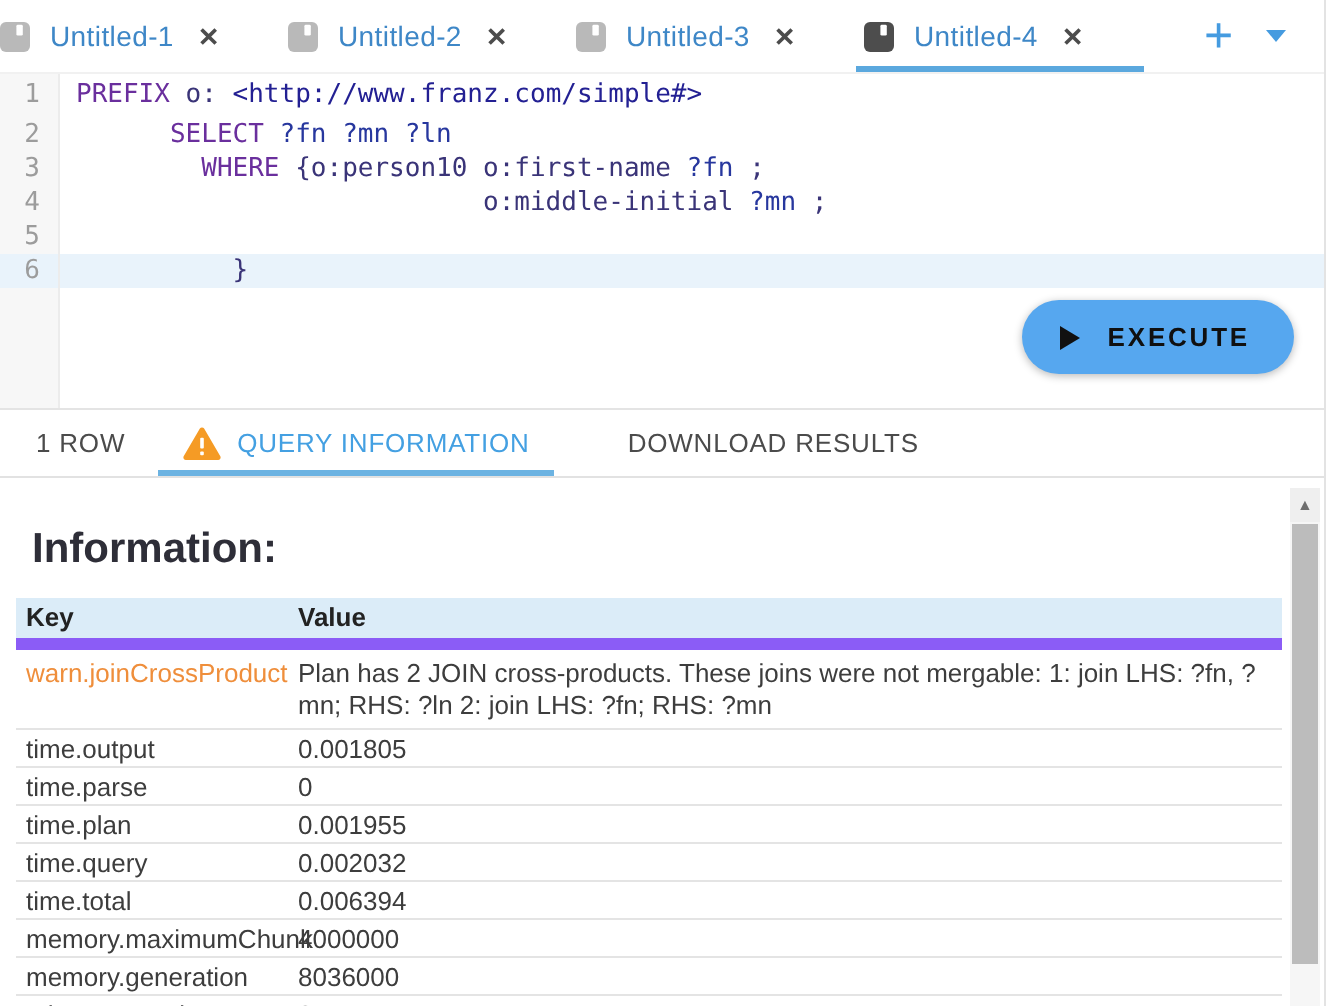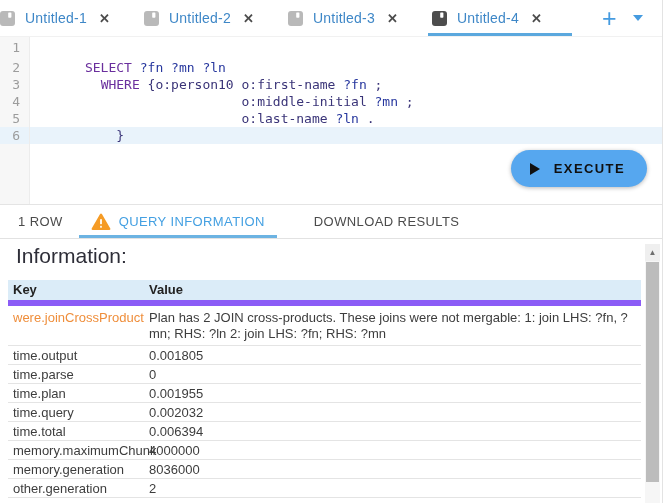--- a/index.html
+++ b/index.html
@@ -47,21 +47,21 @@
   .resultsbar { height:34px; display:flex; align-items:flex-start; padding-left:18px; border-bottom:1px solid #e2e2e2; background:#fff; }
   .rtab { display:flex; align-items:center; height:100%; margin-right:37px; position:relative;
           font-size:13px; font-weight:500; letter-spacing:.4px; color:#4b4b4b; cursor:pointer; white-space:nowrap; }
   .rtab.active { color:var(--results-active-tab,#44a0e2); margin-left:-21px; padding:0 12px; }
   .rtab.active::after { content:""; position:absolute; left:0; right:0; bottom:0; height:3px; background:#6cb3e2; }
   .rtab .warn-ic { display:none; margin-right:8px; line-height:0; }
   .rtab.has-warning .warn-ic { display:block; }
 
   
   .infopanel { position:relative; height:264px; overflow:hidden; background:#fff; }
-  .info-heading { margin:5px 0 0 16px; font-size:21px; font-weight:400; color:#2e2e38; }
+  .info-heading { margin:24px 0 0 16px; font-size:21px; font-weight:700; color:#2e2e38; }
   table.info { margin:12px 22px 0 8px; width:633px; border-collapse:collapse; table-layout:fixed; font-size:13px; }
   table.info col.c-key { width:136px; }
   table.info th { background:var(--table-header-bg,#dbecf8); color:#222; font-weight:700; text-align:left;
                   padding:3px 0 3px 5px; line-height:14px; border-bottom:6px solid #8b5cf6; }
   table.info td { padding:2px 6px 1px 5px; line-height:15px; vertical-align:top; color:#3d3d3d; border-bottom:1px solid #e4e4e4; }
   table.info tr.warn td { padding-top:4px; padding-bottom:3px; line-height:16px; }
   table.info tr.warn td.key { color:var(--warn-key-orange,#ef8e3b); }
 
   
   .scrollbar { position:absolute; top:244px; bottom:0; right:2px; width:15px; background:#f6f6f6; }
@@ -109,36 +109,36 @@
     <span class="x">✕</span>
   </div>
       </div>
     <div class="plusbtn">+</div>
     <div class="caretbtn"></div>
   </div>
 
   <div class="editor" id="editor">
     <div class="eline">
     <div class="gut">1</div>
+    <div class="code"><span class="tok-keyword">PREFIX</span><span class="tok-plain"> o: </span><span class="tok-uri">&lt;http://www.franz.com/simple#&gt;</span></div>
   </div>
       <div class="eline">
     <div class="gut">2</div>
     <div class="code"><span class="tok-plain">      </span><span class="tok-keyword">SELECT</span><span class="tok-plain"> </span><span class="tok-variable">?fn</span><span class="tok-plain"> </span><span class="tok-variable">?mn</span><span class="tok-plain"> </span><span class="tok-variable">?ln</span></div>
   </div>
       <div class="eline">
     <div class="gut">3</div>
     <div class="code"><span class="tok-plain">        </span><span class="tok-keyword">WHERE</span><span class="tok-plain"> {o:person10 o:first-name </span><span class="tok-variable">?fn</span><span class="tok-plain"> ;</span></div>
   </div>
       <div class="eline">
     <div class="gut">4</div>
     <div class="code"><span class="tok-plain">                          o:middle-initial </span><span class="tok-variable">?mn</span><span class="tok-plain"> ;</span></div>
   </div>
       <div class="eline">
     <div class="gut">5</div>
-    <div class="code"><span class="tok-plain">                          o:last-name </span><span class="tok-variable">?ln</span><span class="tok-plain"> .</span></div>
   </div>
       <div class="eline active">
     <div class="gut">6</div>
     <div class="code"><span class="tok-plain">          }</span></div>
   </div>
       <div class="eline filler">
     <div class="gut"></div>
     <div class="code"></div>
   </div>
       <button class="execute-btn" style="border:none;text-align:right;">
@@ -176,21 +176,21 @@
           <col>
         </colgroup>
       <thead>
           <tr id="info-thead-row">
             <th>Key</th>
             <th>Value</th>
           </tr>
         </thead>
       <tbody id="info-tbody">
           <tr class="warn">
-            <td class="key">were.joinCrossProduct</td>
+            <td class="key">warn.joinCrossProduct</td>
             <td class="val">Plan has 2 JOIN cross-products. These joins were not mergable: 1: join LHS: ?fn, ?mn; RHS: ?ln 2: join LHS: ?fn; RHS: ?mn</td>
           </tr>
           <tr>
             <td class="key">time.output</td>
             <td class="val">0.001805</td>
           </tr>
           <tr>
             <td class="key">time.parse</td>
             <td class="val">0</td>
           </tr>

